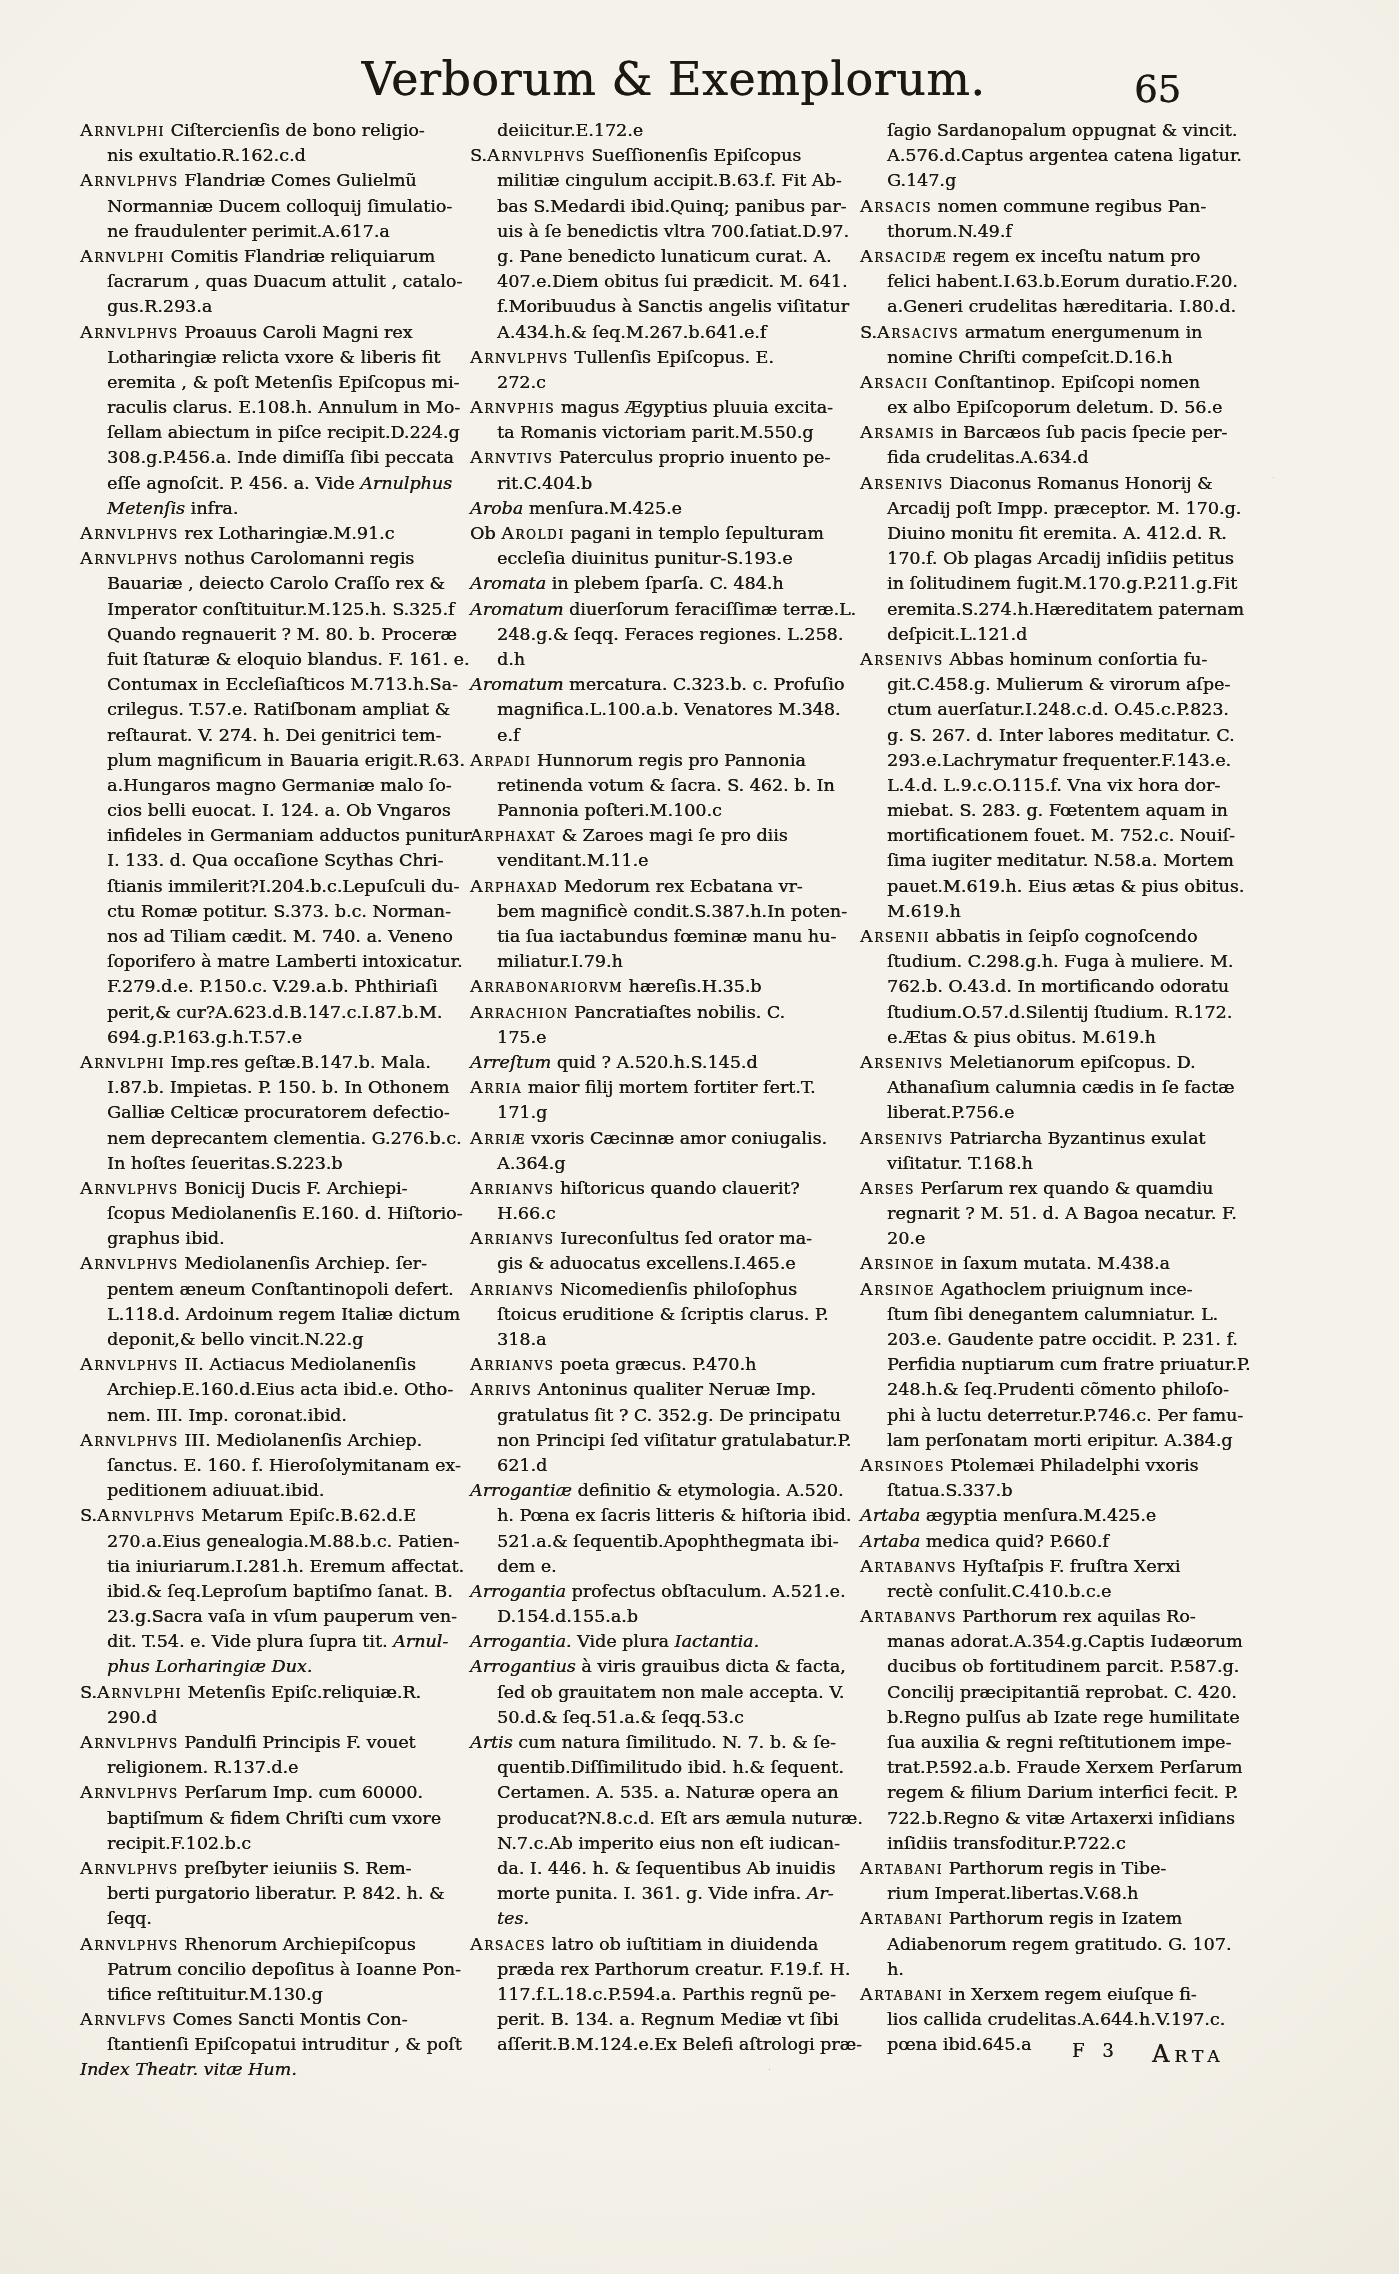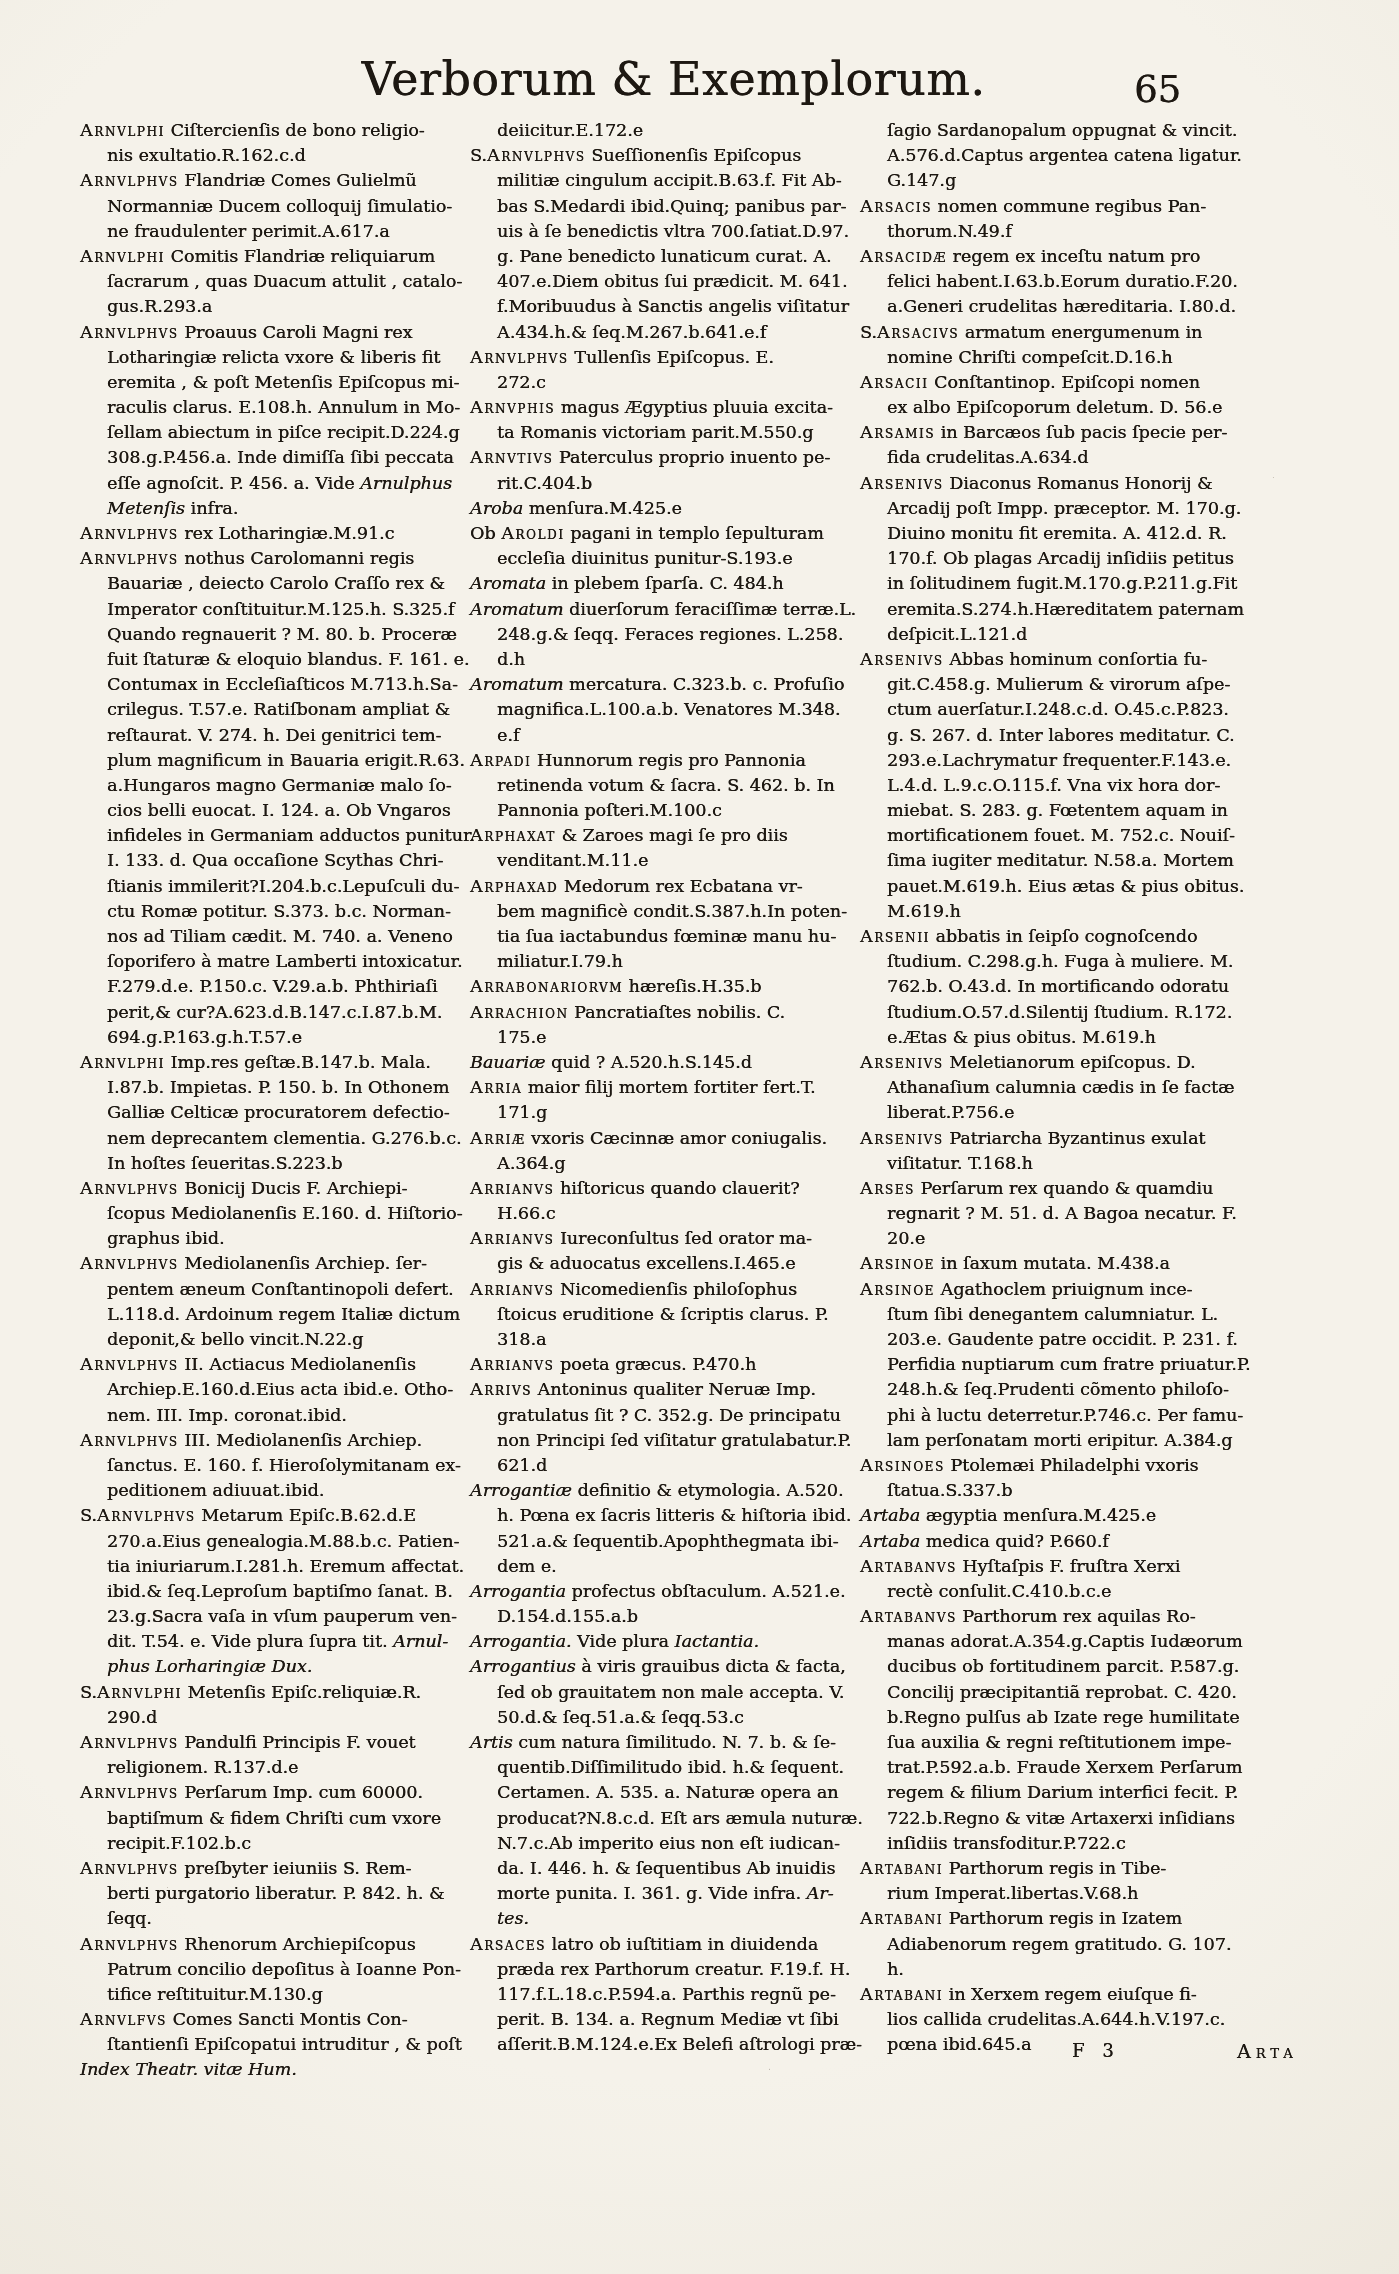--- a/index.html
+++ b/index.html
@@ -41,21 +41,21 @@
   .ln{
     font-size:17.5px;line-height:25.2px;height:25.2px;white-space:nowrap;
     text-shadow:.3px 0 0 currentColor;
   }
   .ln.c{padding-left:27px;}
   .ln.cc{padding-left:0;}
   .sc{font-variant:small-caps;letter-spacing:1.6px;}
   .i{font-style:italic;}
   .sig-row{position:absolute;top:2040px;left:0;width:100%;font-size:18px;}
   .sig{position:absolute;left:1072px;letter-spacing:6px;text-shadow:.3px 0 0 currentColor;}
-  .catch{position:absolute;left:1237px;font-variant:small-caps;letter-spacing:5px;font-size:19px;text-shadow:.3px 0 0 currentColor;}
+  .catch{position:absolute;left:1152px;font-variant:small-caps;letter-spacing:5px;font-size:24px;text-shadow:.3px 0 0 currentColor;}
 </style>
 </head>
 <body>
 
 <div class="running-title">Verborum &amp; Exemplorum.</div>
 <div class="page-number">65</div>
 
 <div class="cols">
   <div class="col">
       <div class="ln e"><span class="sc">Arnvlphi</span><span> Ciſtercienſis de bono religio-</span></div>
@@ -168,21 +168,21 @@
       <div class="ln c"><span>Pannonia poſteri.M.100.c</span></div>
       <div class="ln e"><span class="sc">Arphaxat</span><span> &amp; Zaroes magi ſe pro diis</span></div>
       <div class="ln c"><span>venditant.M.11.e</span></div>
       <div class="ln e"><span class="sc">Arphaxad</span><span> Medorum rex Ecbatana vr-</span></div>
       <div class="ln c"><span>bem magnificè condit.S.387.h.In poten-</span></div>
       <div class="ln c"><span>tia ſua iactabundus fœminæ manu hu-</span></div>
       <div class="ln c"><span>miliatur.I.79.h</span></div>
       <div class="ln e"><span class="sc">Arrabonariorvm</span><span> hæreſis.H.35.b</span></div>
       <div class="ln e"><span class="sc">Arrachion</span><span> Pancratiaſtes nobilis. C.</span></div>
       <div class="ln c"><span>175.e</span></div>
-      <div class="ln e"><span class="i">Bauariæ</span><span> quid ? A.520.h.S.145.d</span></div>
+      <div class="ln e"><span class="i">Arreſtum</span><span> quid ? A.520.h.S.145.d</span></div>
       <div class="ln e"><span class="sc">Arria</span><span> maior filij mortem fortiter fert.T.</span></div>
       <div class="ln c"><span>171.g</span></div>
       <div class="ln e"><span class="sc">Arriæ</span><span> vxoris Cæcinnæ amor coniugalis.</span></div>
       <div class="ln c"><span>A.364.g</span></div>
       <div class="ln e"><span class="sc">Arrianvs</span><span> hiſtoricus quando clauerit?</span></div>
       <div class="ln c"><span>H.66.c</span></div>
       <div class="ln e"><span class="sc">Arrianvs</span><span> Iureconſultus ſed orator ma-</span></div>
       <div class="ln c"><span>gis &amp; aduocatus excellens.I.465.e</span></div>
       <div class="ln e"><span class="sc">Arrianvs</span><span> Nicomedienſis philoſophus</span></div>
       <div class="ln c"><span>ſtoicus eruditione &amp; ſcriptis clarus. P.</span></div>

